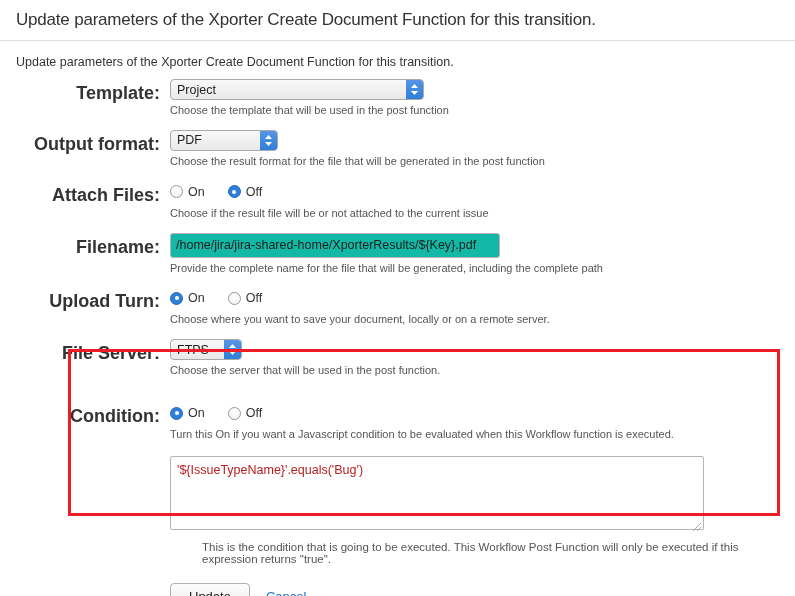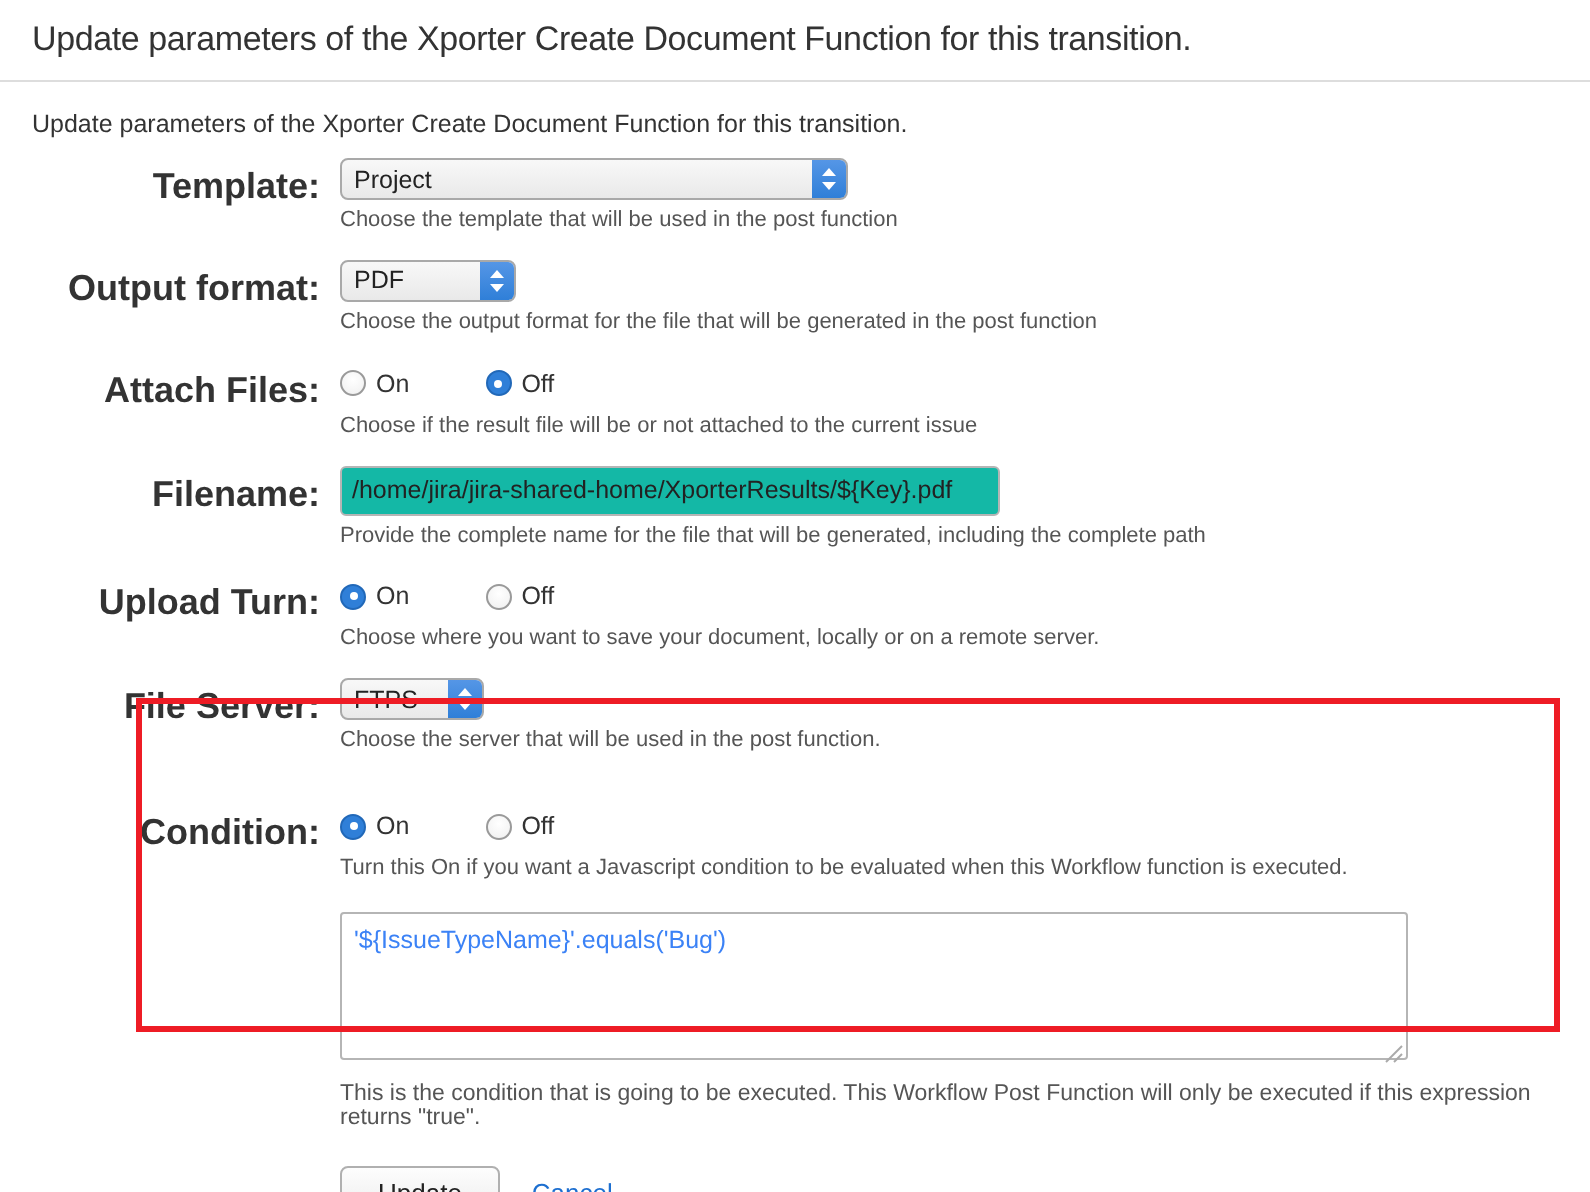--- a/index.html
+++ b/index.html
@@ -92,39 +92,39 @@
     background: linear-gradient(to bottom, #5596e6, #2f7fd8);
     border-radius: 0 3px 3px 0;
     display: flex;
     flex-direction: column;
     align-items: center;
     justify-content: center;
     pointer-events: none;
   }
   .select-wrap .arrow svg { display: block; }
   .select-template { width: 254px; }
-  .select-format { width: 88px; }
+  .select-format { width: 108px; }
   .select-server { width: 72px; }
 
   input.text-field {
     font-family: "Liberation Sans", sans-serif;
     font-size: 12.5px;
     color: #222222;
     border: 1px solid #b5b5b5;
     border-radius: 3px;
     padding: 2px 5px;
     height: 19px;
     width: 318px;
     background: #14b8a6;
     box-sizing: content-box;
   }
   .radio-group {
     display: flex;
     align-items: center;
-    gap: 24px;
+    gap: 9px;
     height: 22px;
   }
   .radio {
     width: 13px;
     height: 13px;
     border-radius: 50%;
     border: 1px solid #9a9a9a;
     background: radial-gradient(circle at 50% 35%, #ffffff, #efefef);
     display: inline-block;
     box-sizing: border-box;
@@ -160,21 +160,21 @@
     left: 68px;
     top: 349px;
     width: 712px;
     height: 167px;
     box-sizing: border-box;
     pointer-events: none;
   }
   textarea.cond {
     font-family: "Liberation Sans", sans-serif;
     font-size: 12.5px;
-    color: #3b82f6;
+    color: #b91c1c;
     border: 1px solid #b5b5b5;
     border-radius: 2px;
     width: 520px;
     height: 62px;
     padding: 5px 6px;
     resize: none;
     background: #ffffff;
     line-height: 1.4;
   }
   .ta-wrap { position: relative; display: inline-block; }
@@ -206,20 +206,21 @@
   a.cancel-link {
     color: #1d6fd0;
     font-size: 13px;
     text-decoration: none;
     cursor: pointer;
   }
   .cond-desc {
     font-size: 11.5px;
     color: #555555;
     margin-top: 8px;
+    margin-left: 32px;
   }
 </style>
 </head>
 <body>
 
 <div class="page-title">Update parameters of the Xporter Create Document Function for this transition.</div>
 <div class="title-rule"></div>
 
 <div class="intro">Update parameters of the Xporter Create Document Function for this transition.</div>
 
@@ -250,21 +251,21 @@
         <select class="styled select-format">
           <option>PDF</option>
         </select>
         <span class="arrow">
           <svg width="9" height="13" viewBox="0 0 9 13">
               <polygon points="4.5,1 8,5 1,5" fill="#ffffff"></polygon>
               <polygon points="4.5,12 8,8 1,8" fill="#ffffff"></polygon>
             </svg>
         </span>
       </span>
-      <div class="desc">Choose the output format for the file that will be generated in the post function</div>
+      <div class="desc">Choose the result format for the file that will be generated in the post function</div>
     </div>
   </div>
 
   <div class="row">
     <div class="label">Attach Files:</div>
     <div class="field">
       <div class="radio-group">
         <span class="radio-item">
           <span class="radio"></span>
           <span class="radio-label">On</span>

